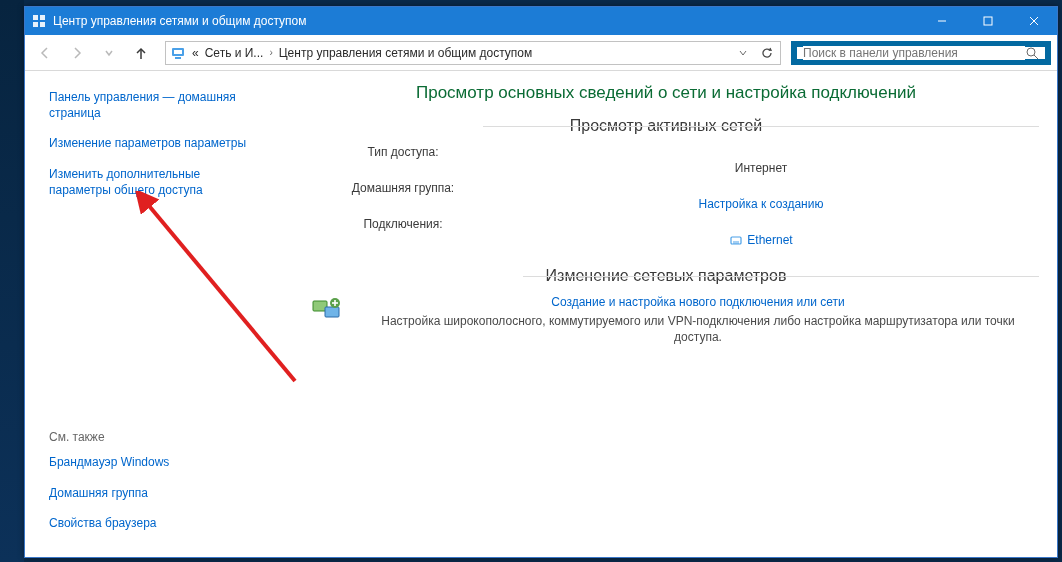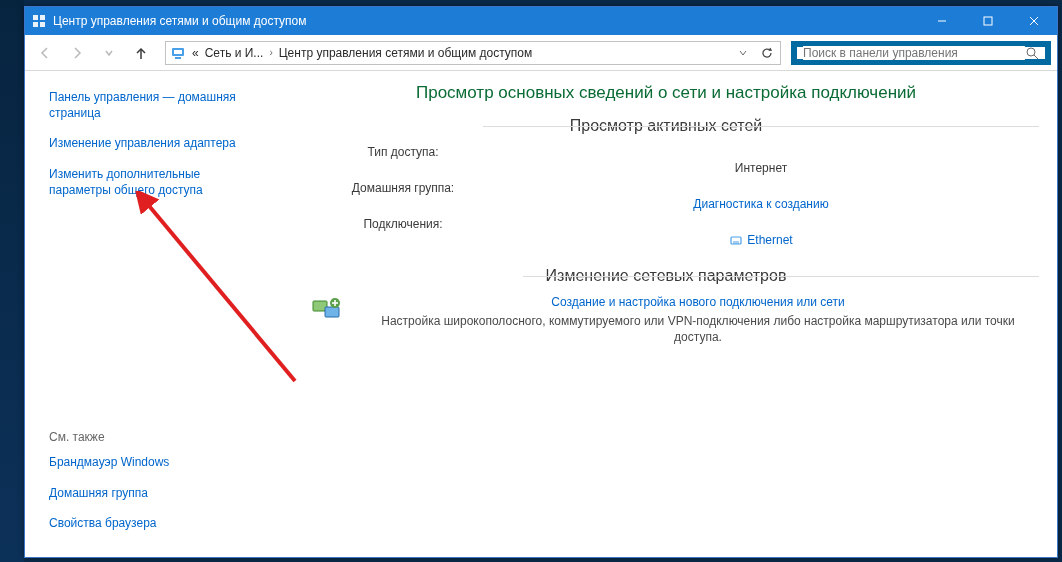--- a/index.html
+++ b/index.html
@@ -142,40 +142,40 @@
       <span class="search-icon"><svg width="14" height="14" viewBox="0 0 14 14">
             <circle cx="6" cy="6" r="4" stroke="#6a6a6a" fill="none"></circle>
             <line x1="9" y1="9" x2="13" y2="13" stroke="#6a6a6a"></line>
           </svg></span>
     </div>
   </div>
 
   <div class="body">
     <div class="sidebar">
       <a>Панель управления — домашняя страница</a>
-      <a>Изменение управления адаптера</a>
+      <a>Изменение параметров параметры</a>
       <a>Изменить дополнительные параметры общего доступа</a>
       <span class="dimmed">См. также</span>
       <a>Брандмауэр Windows</a>
       <a>Домашняя группа</a>
       <a>Свойства браузера</a>
     </div>
 
     <div class="content">
       <h1>Просмотр основных сведений о сети и настройка подключений</h1>
 
       <div class="section-label">Просмотр активных сетей</div>
 
       <div class="net-block">
         <div class="net-right">
           <div class="label">Тип доступа:</div>
           <div class="val">Интернет</div>
 
           <div class="label">Домашняя группа:</div>
-          <div class="val"><a>Диагностика к созданию</a></div>
+          <div class="val"><a>Настройка к созданию</a></div>
 
           <div class="label">Подключения:</div>
           <div class="val">
             <span class="eth-icon">
               <svg width="14" height="14" viewBox="0 0 14 14">
                   <rect x="2" y="4" width="10" height="7" rx="1" fill="none" stroke="#4aa0e8" stroke-width="1.2"></rect>
                   <line x1="5" y1="8" x2="5" y2="11" stroke="#4aa0e8"></line>
                   <line x1="7" y1="8" x2="7" y2="11" stroke="#4aa0e8"></line>
                   <line x1="9" y1="8" x2="9" y2="11" stroke="#4aa0e8"></line>
                 </svg>

